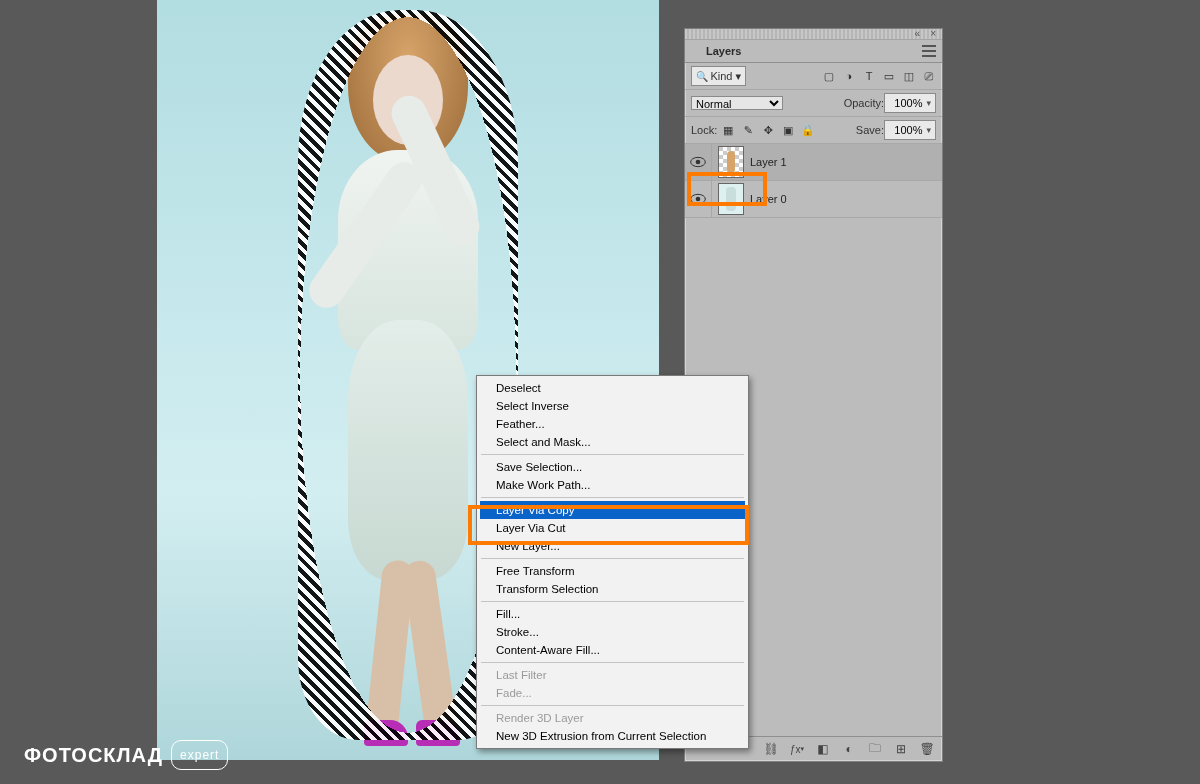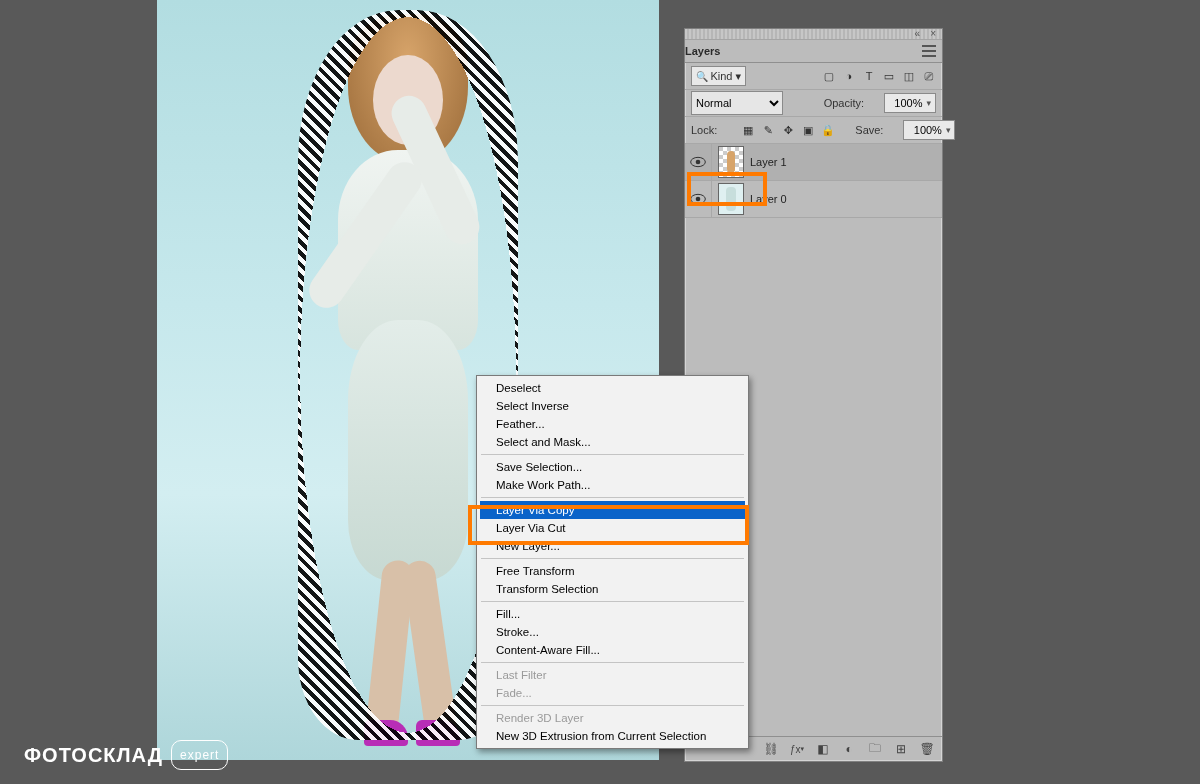--- a/index.html
+++ b/index.html
@@ -143,46 +143,46 @@
   .panel-drag .collapse {
     position: absolute; right: 22px; top: -1px;
     font-size: 10px; color:#555;
   }
   .panel-drag .close-x {
     position: absolute; right: 6px; top: -1px;
     font-size: 10px; color:#555; cursor: pointer;
   }
   .panel-tab {
     height: 22px; line-height: 22px;
-    padding-left: 0;
+    padding-left: 21px;
     font-weight: bold;
     font-size: 11px;
     color: #2a2a2a;
     border-bottom: 1px solid #8f8f8f;
     background: #bcbcbc;
     position: relative;
   }
   .panel-tab .menu-lines {
     position: absolute; right: 6px; top: 5px;
     width: 14px; height: 12px;
     background:
       linear-gradient(#555,#555) 0 0/100% 2px no-repeat,
       linear-gradient(#555,#555) 0 5px/100% 2px no-repeat,
       linear-gradient(#555,#555) 0 10px/100% 2px no-repeat;
   }
 
   .panel-row {
     display: flex; align-items: center;
     height: 26px; padding: 0 6px;
-    gap: 20px;
+    gap: 0;
     border-bottom: 1px solid #a8a8a8;
   }
   .panel-row .lbl { color:#333; }
   .dd {
-    height: 24px; font-size: 11px;
+    height: 14px; font-size: 11px;
     background: #e6e6e6;
     border: 1px solid #8a8a8a;
   }
   .kind-search {
     display: inline-flex; align-items:center;
     border:1px solid #8a8a8a; background:#e9e9e9;
     height:18px; padding:0 4px; font-size:11px; color:#333;
   }
   .kind-search::before { content:"🔍"; font-size:10px; margin-right:2px; }
 

